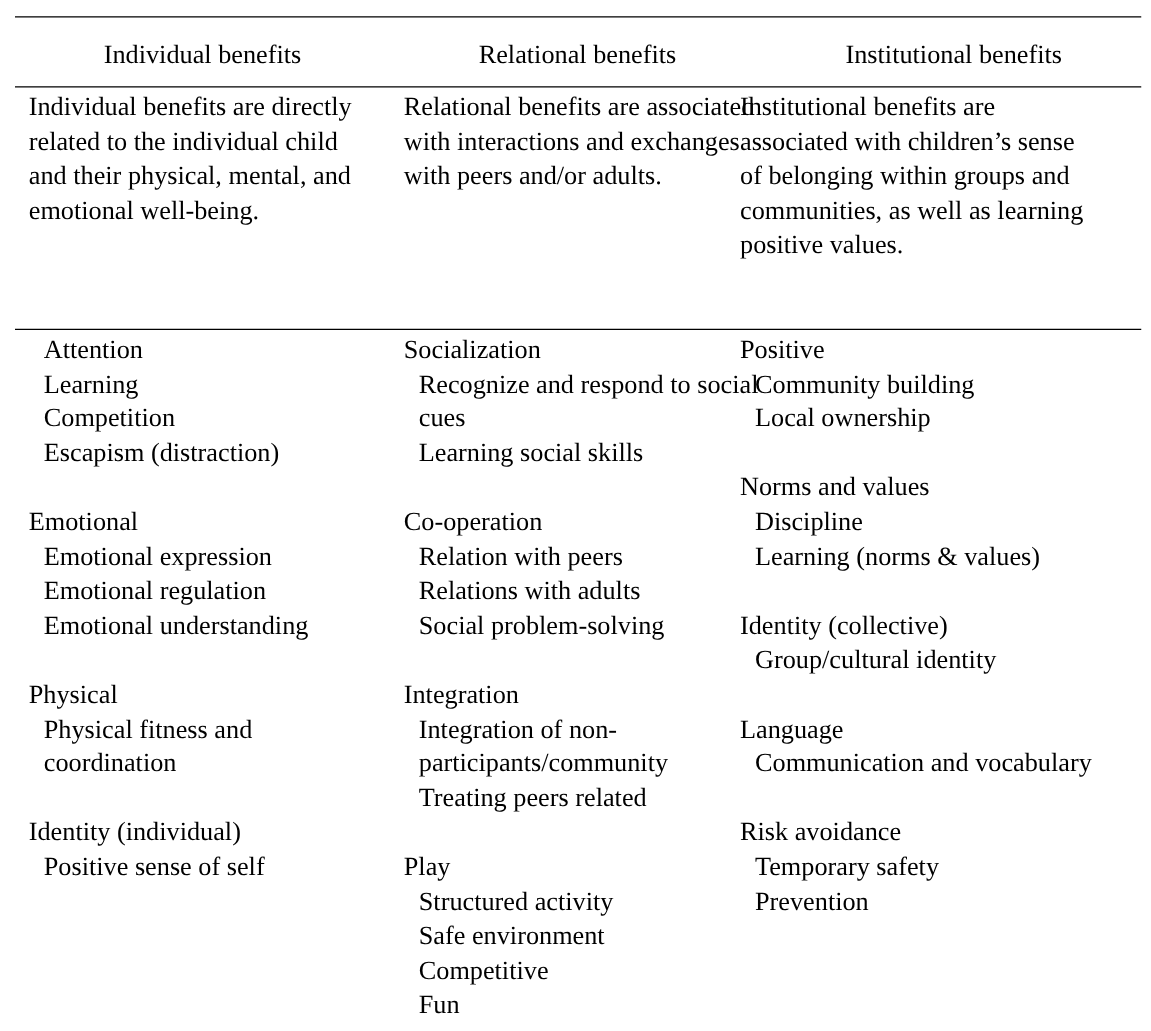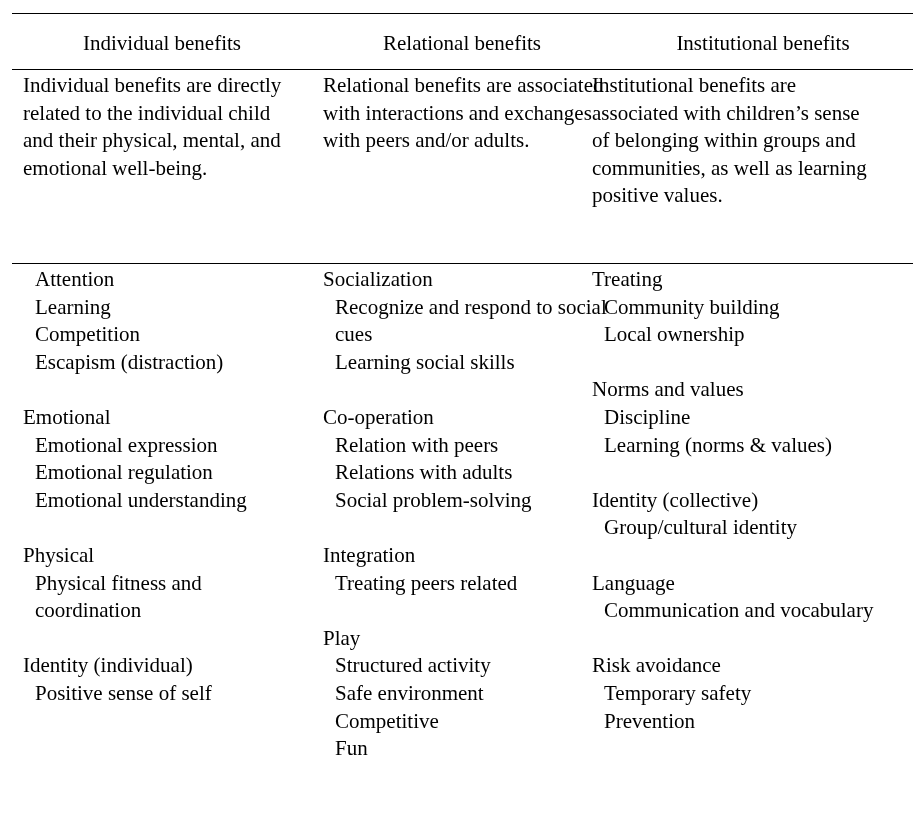--- a/index.html
+++ b/index.html
@@ -107,33 +107,34 @@
           <span class="group-item">Learning social skills</span>
         </div>
         <div class="group">
           <span class="group-title">Co-operation</span>
           <span class="group-item">Relation with peers</span>
           <span class="group-item">Relations with adults</span>
           <span class="group-item">Social problem-solving</span>
         </div>
         <div class="group">
           <span class="group-title">Integration</span>
+          <span class="group-item">Integration of non-participants/community</span>
           <span class="group-item">Treating peers related</span>
         </div>
         <div class="group">
           <span class="group-title">Play</span>
           <span class="group-item">Structured activity</span>
           <span class="group-item">Safe environment</span>
           <span class="group-item">Competitive</span>
           <span class="group-item">Fun</span>
         </div>
       </div>
     <div class="col c3">
         <div class="group">
-          <span class="group-title">Treating</span>
+          <span class="group-title">Positive</span>
           <span class="group-item">Community building</span>
           <span class="group-item">Local ownership</span>
         </div>
         <div class="group">
           <span class="group-title">Norms and values</span>
           <span class="group-item">Discipline</span>
           <span class="group-item">Learning (norms &amp; values)</span>
         </div>
         <div class="group">
           <span class="group-title">Identity (collective)</span>

